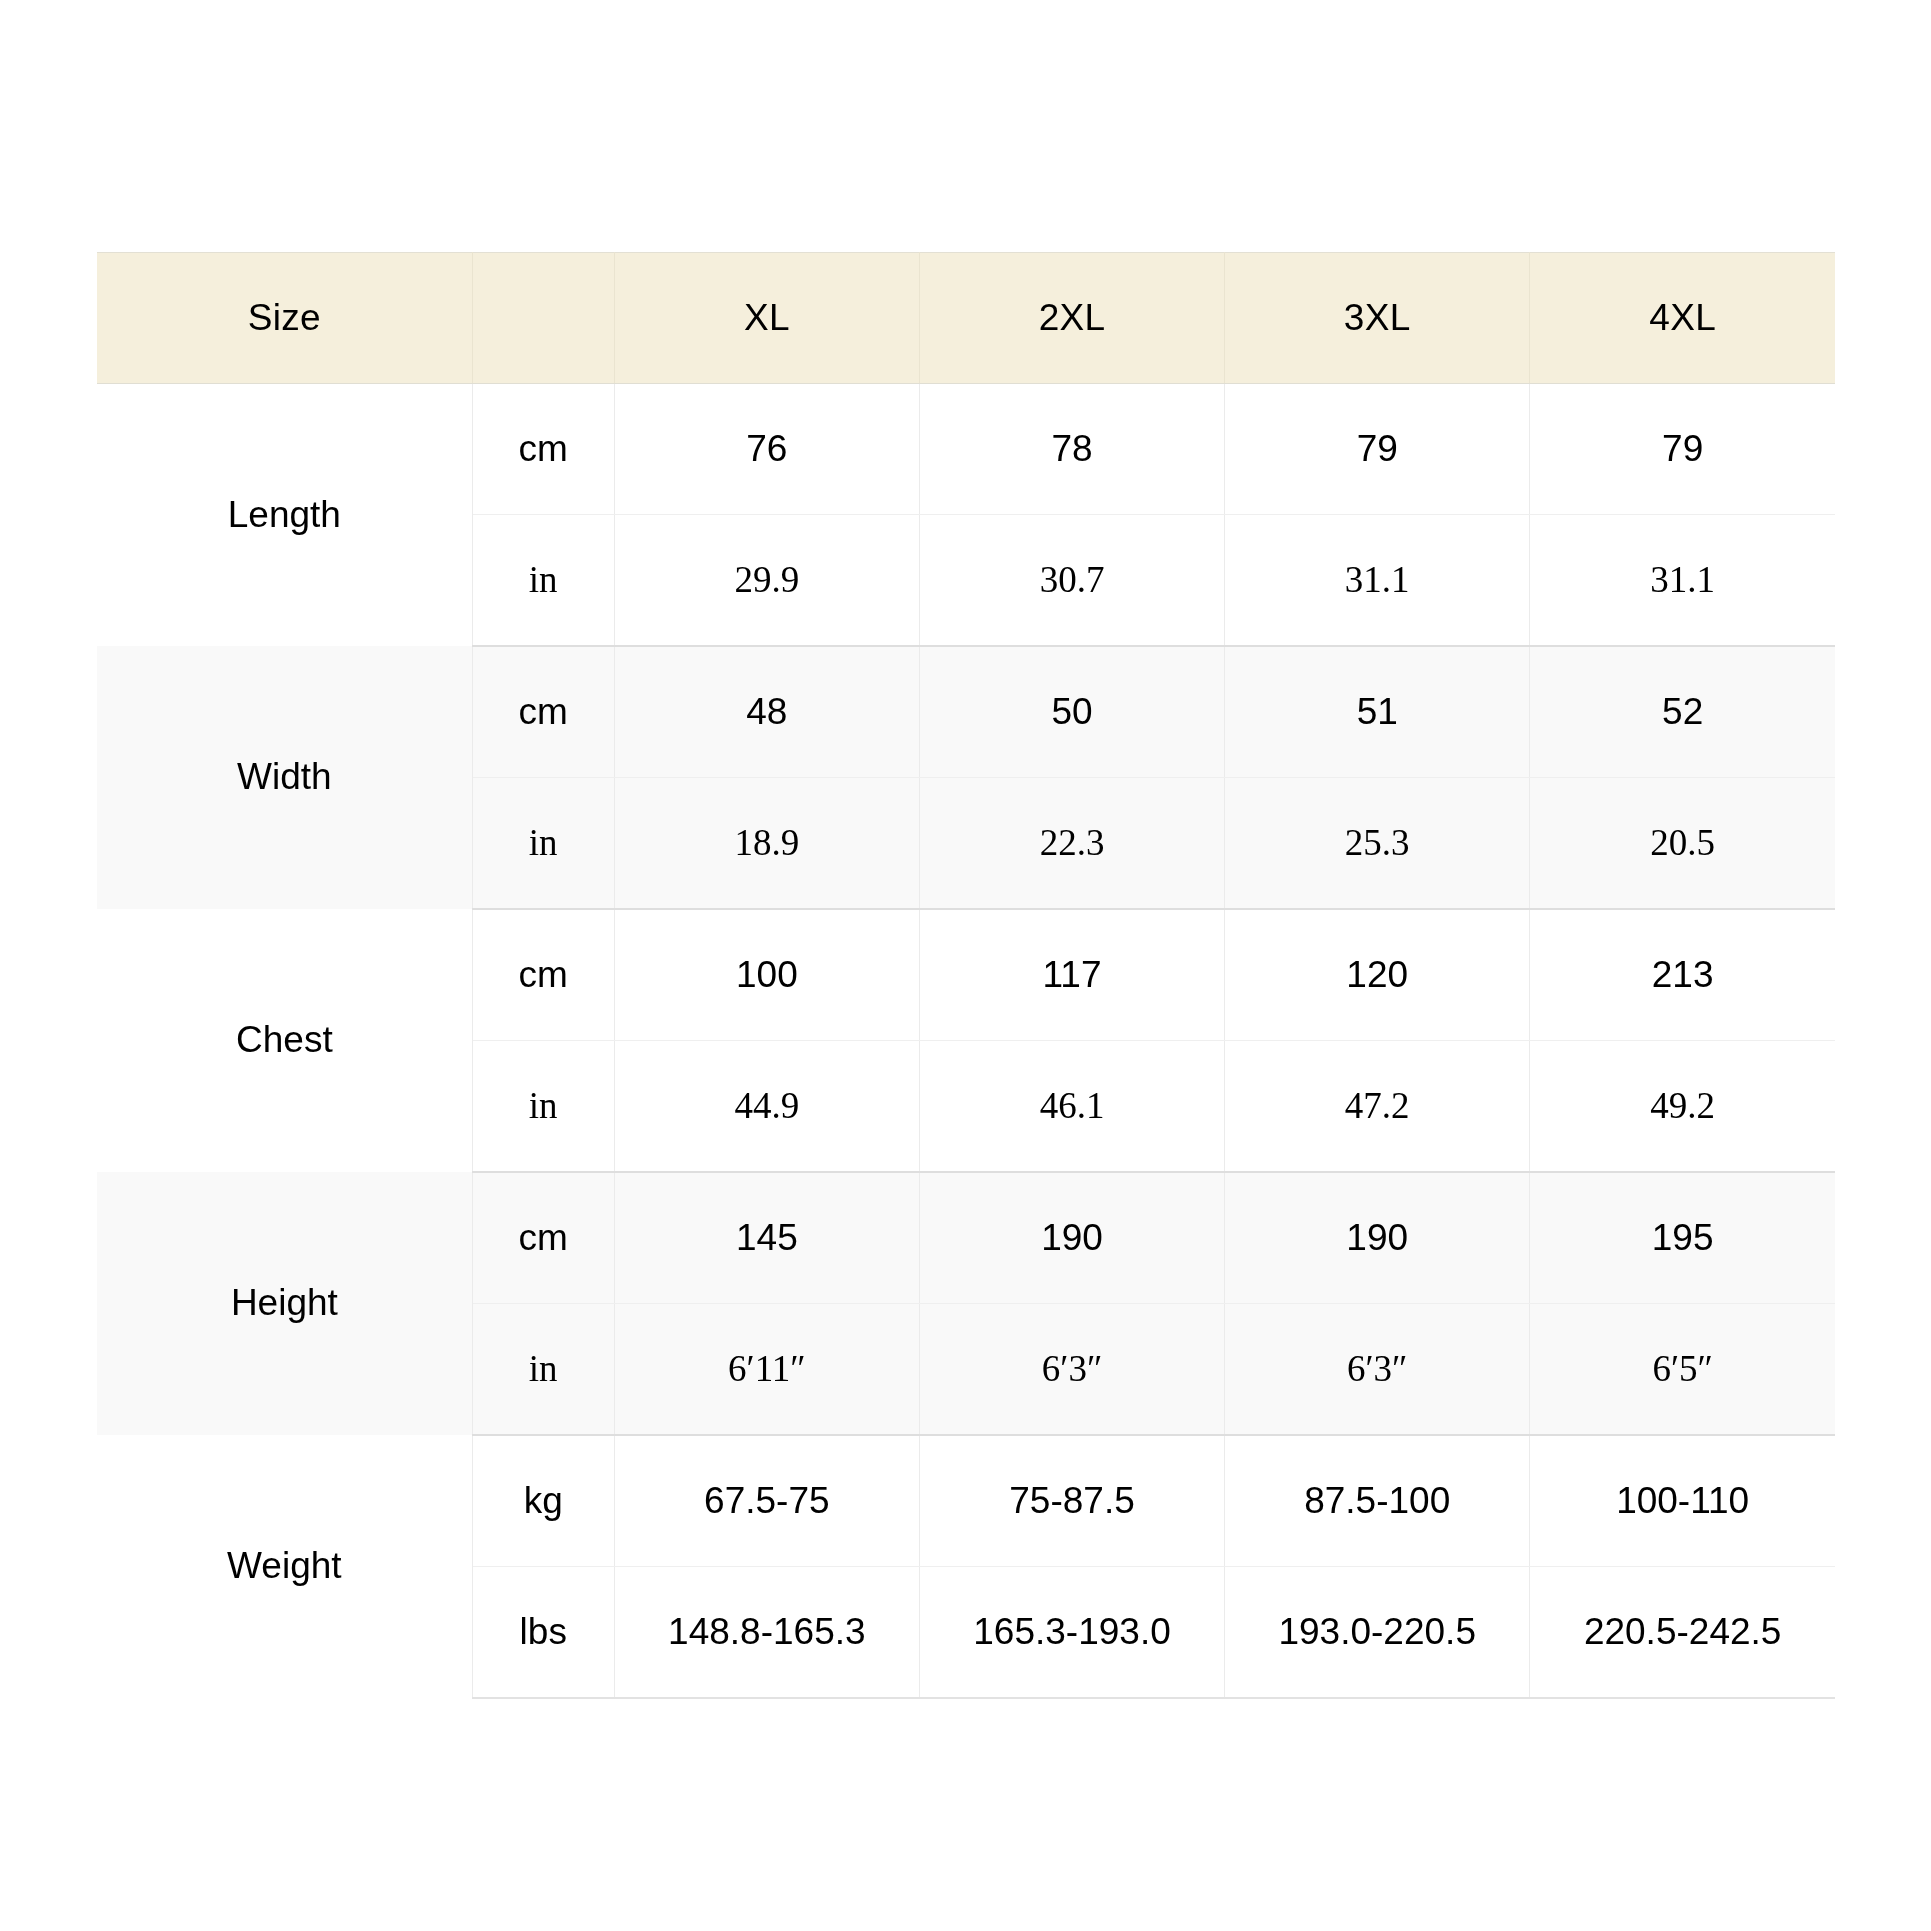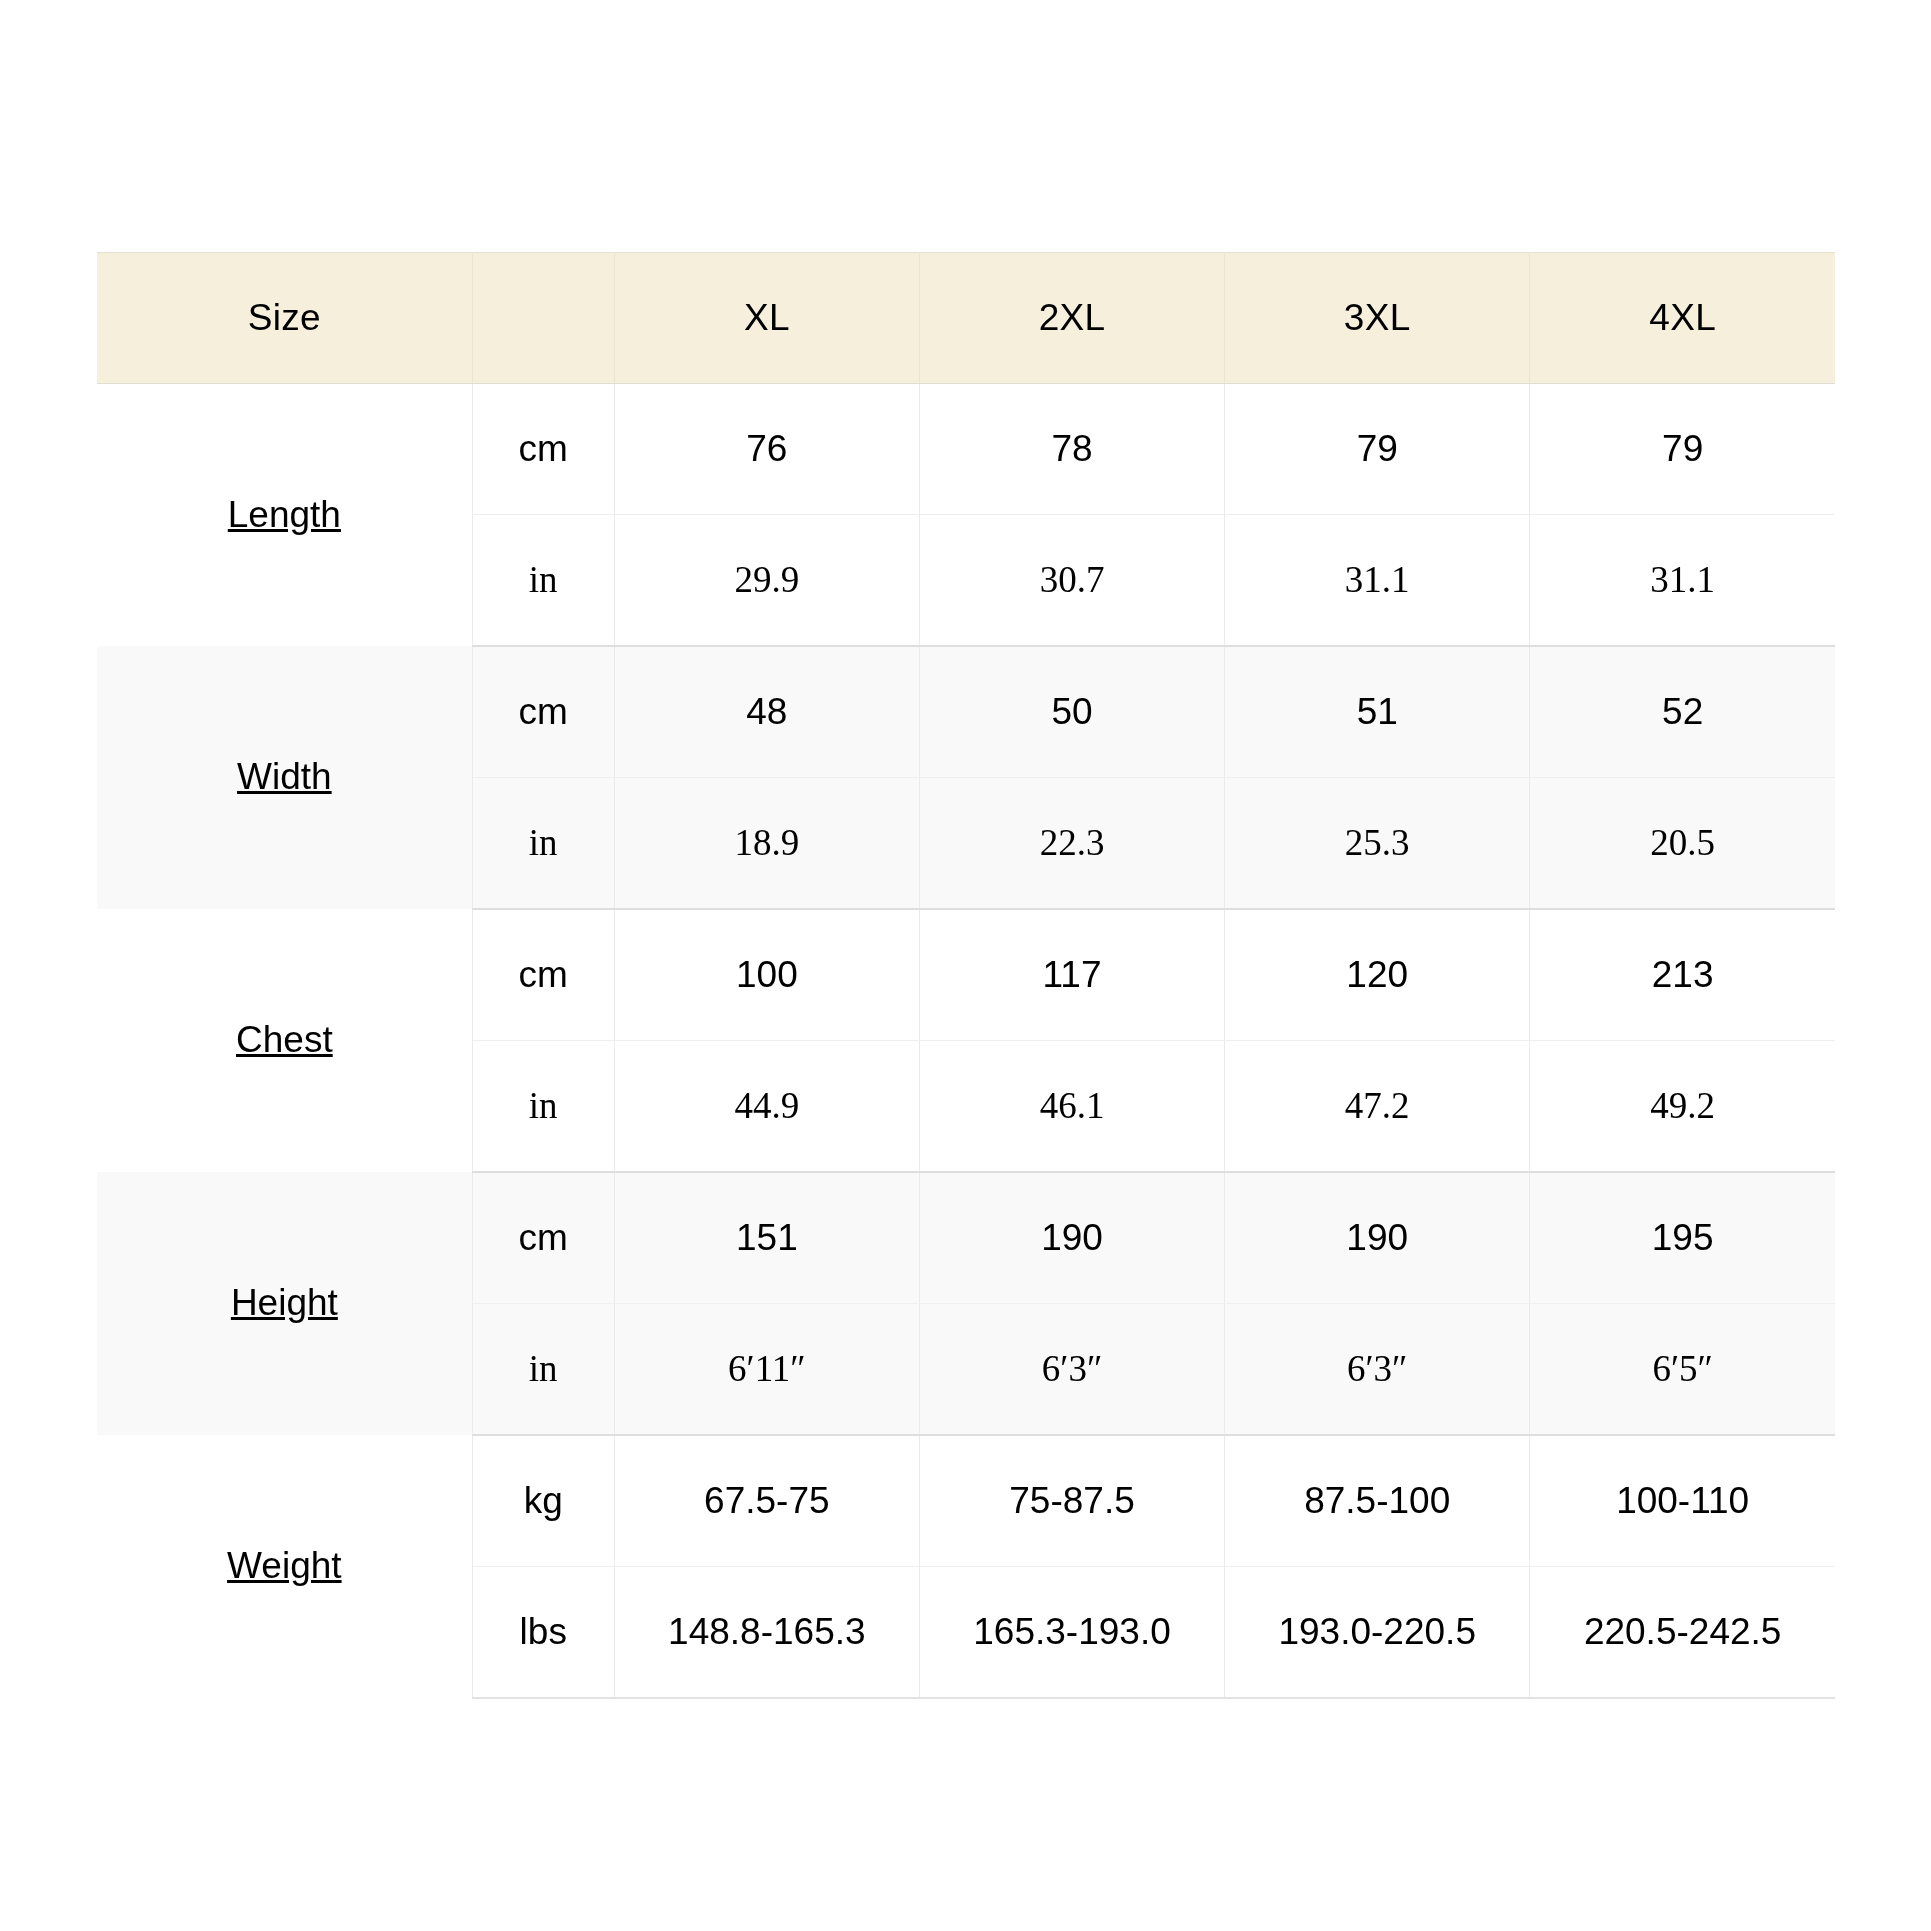--- a/index.html
+++ b/index.html
@@ -70,21 +70,20 @@
     border-bottom: 1.9px solid #EFEFEF;
   }
   tbody td:last-child { border-right: none; }
 
   
   td.group-label {
     font-weight: 700;
     font-size: 41px;
     border-right: 1.9px solid #EBEBEB;
     border-bottom: none;
-    text-decoration: underline;
   }
 
   td.unit-cell {
     font-size: 37px;
     color: #0B0B0B;
   }
 
   td.value-cell {
     font-size: 39px;
     color: #0B0B0B;
@@ -182,21 +181,21 @@
         <td class="unit-cell">in</td>
         <td class="value-cell">44.9</td>
         <td class="value-cell">46.1</td>
         <td class="value-cell">47.2</td>
         <td class="value-cell">49.2</td>
       </tr>
 
       <tr class="band-shaded sub-row-first">
         <td class="group-label" rowspan="2">Height</td>
         <td class="unit-cell">cm</td>
-        <td class="value-cell">151</td>
+        <td class="value-cell">145</td>
         <td class="value-cell">190</td>
         <td class="value-cell">190</td>
         <td class="value-cell">195</td>
       </tr>
       <tr class="band-shaded section-end">
         <td class="unit-cell">in</td>
         <td class="value-cell">6′11″</td>
         <td class="value-cell">6′3″</td>
         <td class="value-cell">6′3″</td>
         <td class="value-cell">6′5″</td>

